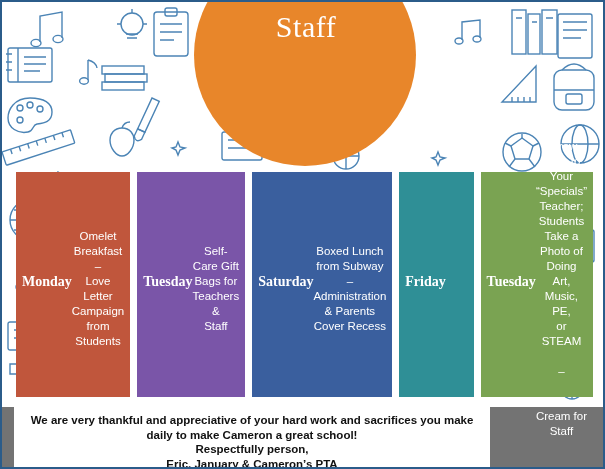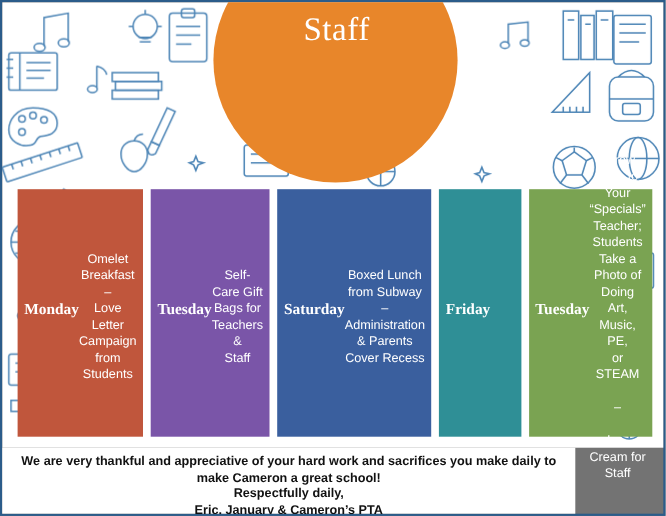--- a/index.html
+++ b/index.html
@@ -94,23 +94,23 @@
   }
   .day-body {
     font-size: 11.5px;
     line-height: 15px;
     white-space: pre-line;
   }
 
   
   .footer {
     position: absolute;
-    left: 0;
+    left: 12px;
     top: 405px;
-    width: 521px;
+    width: 476px;
     height: 60px;
     padding: 6px 10px 0 10px;
     box-sizing: border-box;
     text-align: center;
     font-weight: bold;
     font-size: 11.5px;
     line-height: 14.5px;
     color: #111111;
     background: #ffffff;
   }
@@ -388,17 +388,17 @@
 
 –
 
 Ice-Cream for
 Staff</div>
     </div>
   </div>
 
   <div class="footer">
     <div>We are very thankful and appreciative of your hard work and sacrifices you make daily to make Cameron a great school!</div>
-    <div>Respectfully daily,</div>
+    <div>Respectfully person,</div>
     <div>Eric, January &amp; Cameron’s PTA</div>
   </div>
 
 </div>
 
 </body></html>

